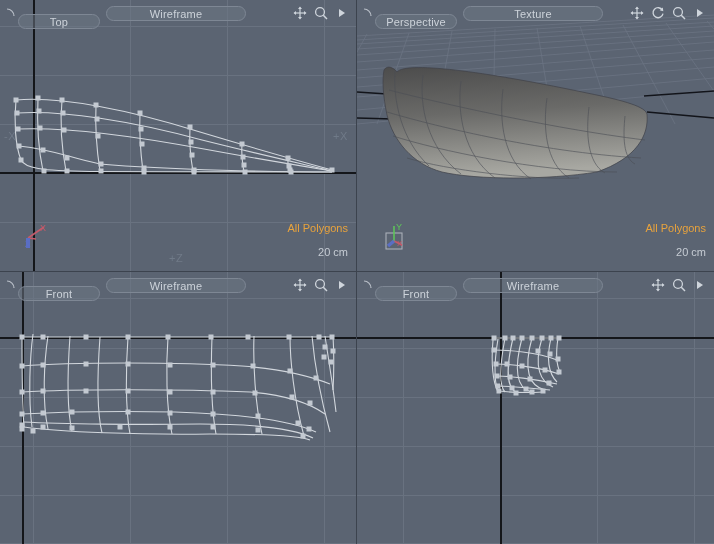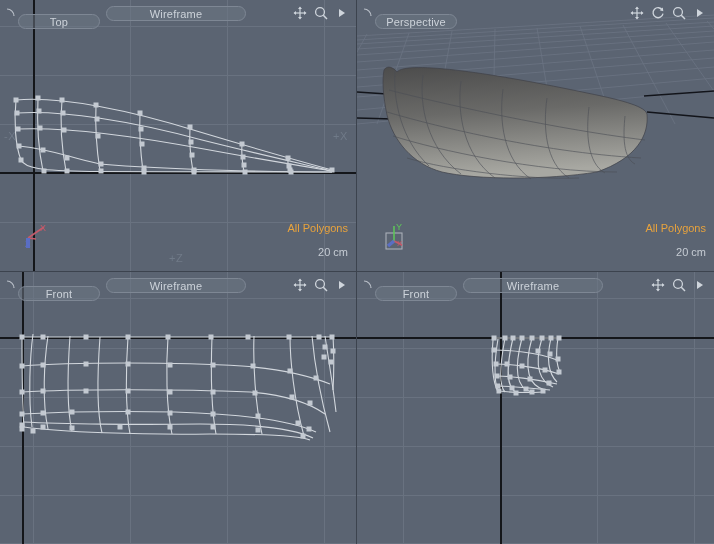--- a/index.html
+++ b/index.html
@@ -263,20 +263,21 @@
     <div class="status" style="top:222px">All Polygons</div>
     <div class="scale" style="top:246px">20 cm</div>
 
     <div class="vp-header">
       <div class="hdr-arc">
         <svg width="10" height="10" viewBox="0 0 10 10">
           <path d="M9,9 A7,7 0 0 0 2,2" fill="none" stroke="#b8bec7" stroke-width="1.2"></path>
         </svg>
       </div>
       <div class="pill w1">Perspective</div>
+      <div class="pill w2">Texture</div>
       <div class="hdr-spacer"></div>
       <div class="hdr-icons">
         <span class="hicon">
           <svg width="14" height="14" viewBox="0 0 14 14">
             <g stroke="#cfd5dc" stroke-width="1.2" fill="none">
               <line x1="7" y1="1.5" x2="7" y2="12.5"></line>
                 <line x1="1.5" y1="7" x2="12.5" y2="7"></line>
             </g>
             <g fill="#cfd5dc">
               <path d="M7,0.5 L9,3 L5,3 Z"></path>

